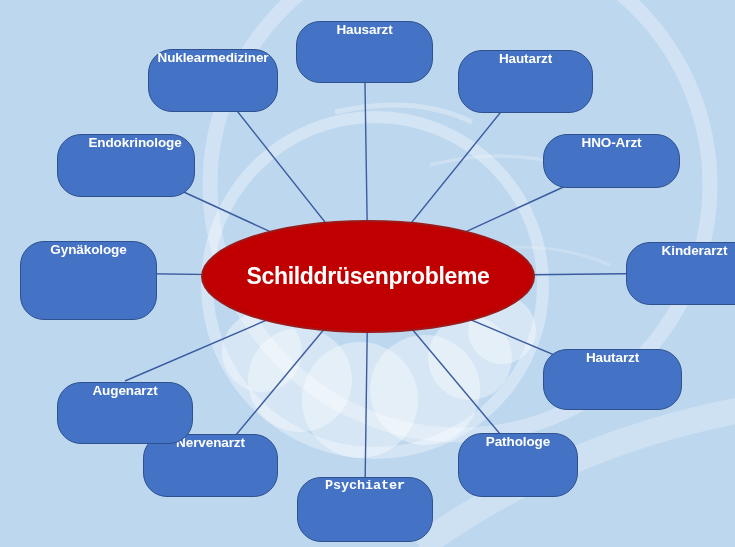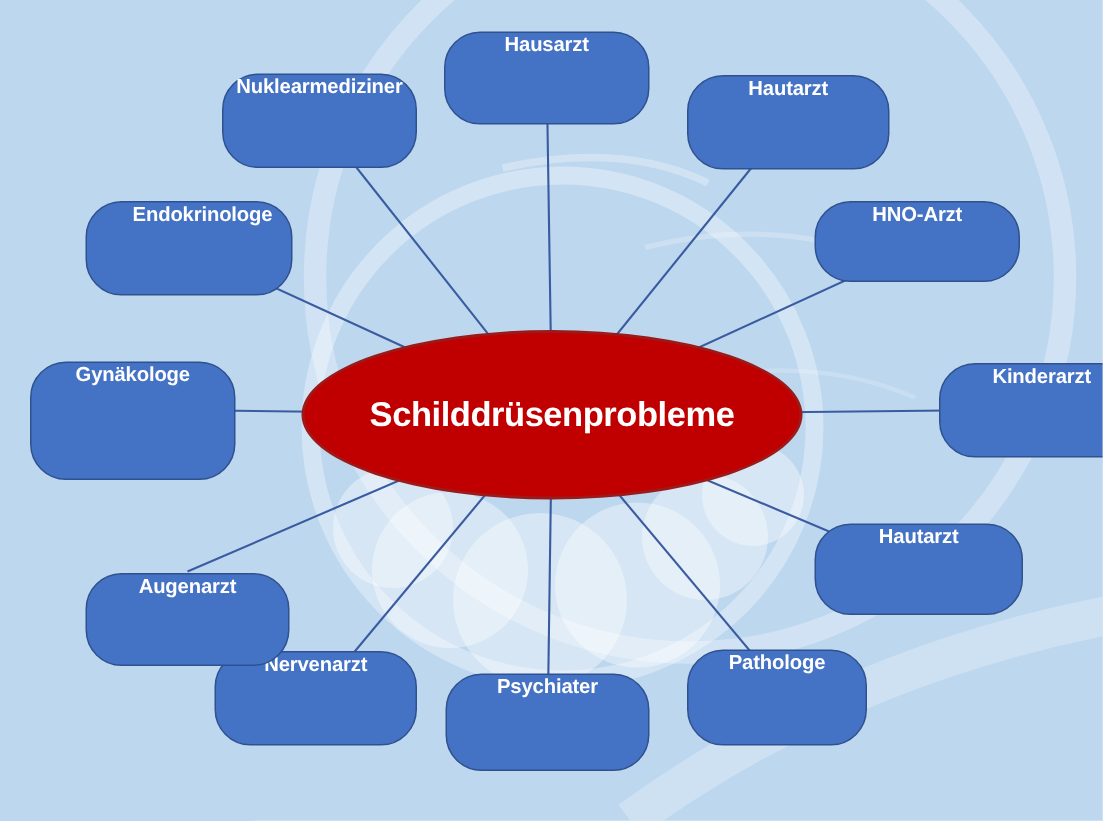--- a/index.html
+++ b/index.html
@@ -97,21 +97,21 @@
       </div>
       <div class="node-box" style="left: 578px; top: 242px; width: 137px; height: 63px; margin-left: 48px;">
         <span>Kinderarzt</span>
       </div>
       <div class="node-box" style="left: 543px; top: 349px; width: 139px; height: 61px;">
         <span>Hautarzt</span>
       </div>
       <div class="node-box" style="left: 458px; top: 433px; width: 120px; height: 64px;">
         <span>Pathologe</span>
       </div>
-      <div class="node-box" style="left: 297px; top: 449px; width: 136px; height: 65px;">
+      <div class="node-box" style="left: 297px; top: 477px; width: 136px; height: 65px; font-family: Liberation Mono, monospace;">
         <span>Psychiater</span>
       </div>
       <div class="node-box" style="left: 143px; top: 434px; width: 135px; height: 63px;">
         <span>Nervenarzt</span>
       </div>
       <div class="node-box" style="left: 57px; top: 350px; width: 136px; height: 62px; margin-top: 32px;">
         <span>Augenarzt</span>
       </div>
       <div class="node-box" style="left: 20px; top: 241px; width: 137px; height: 79px;">
         <span>Gynäkologe</span>

